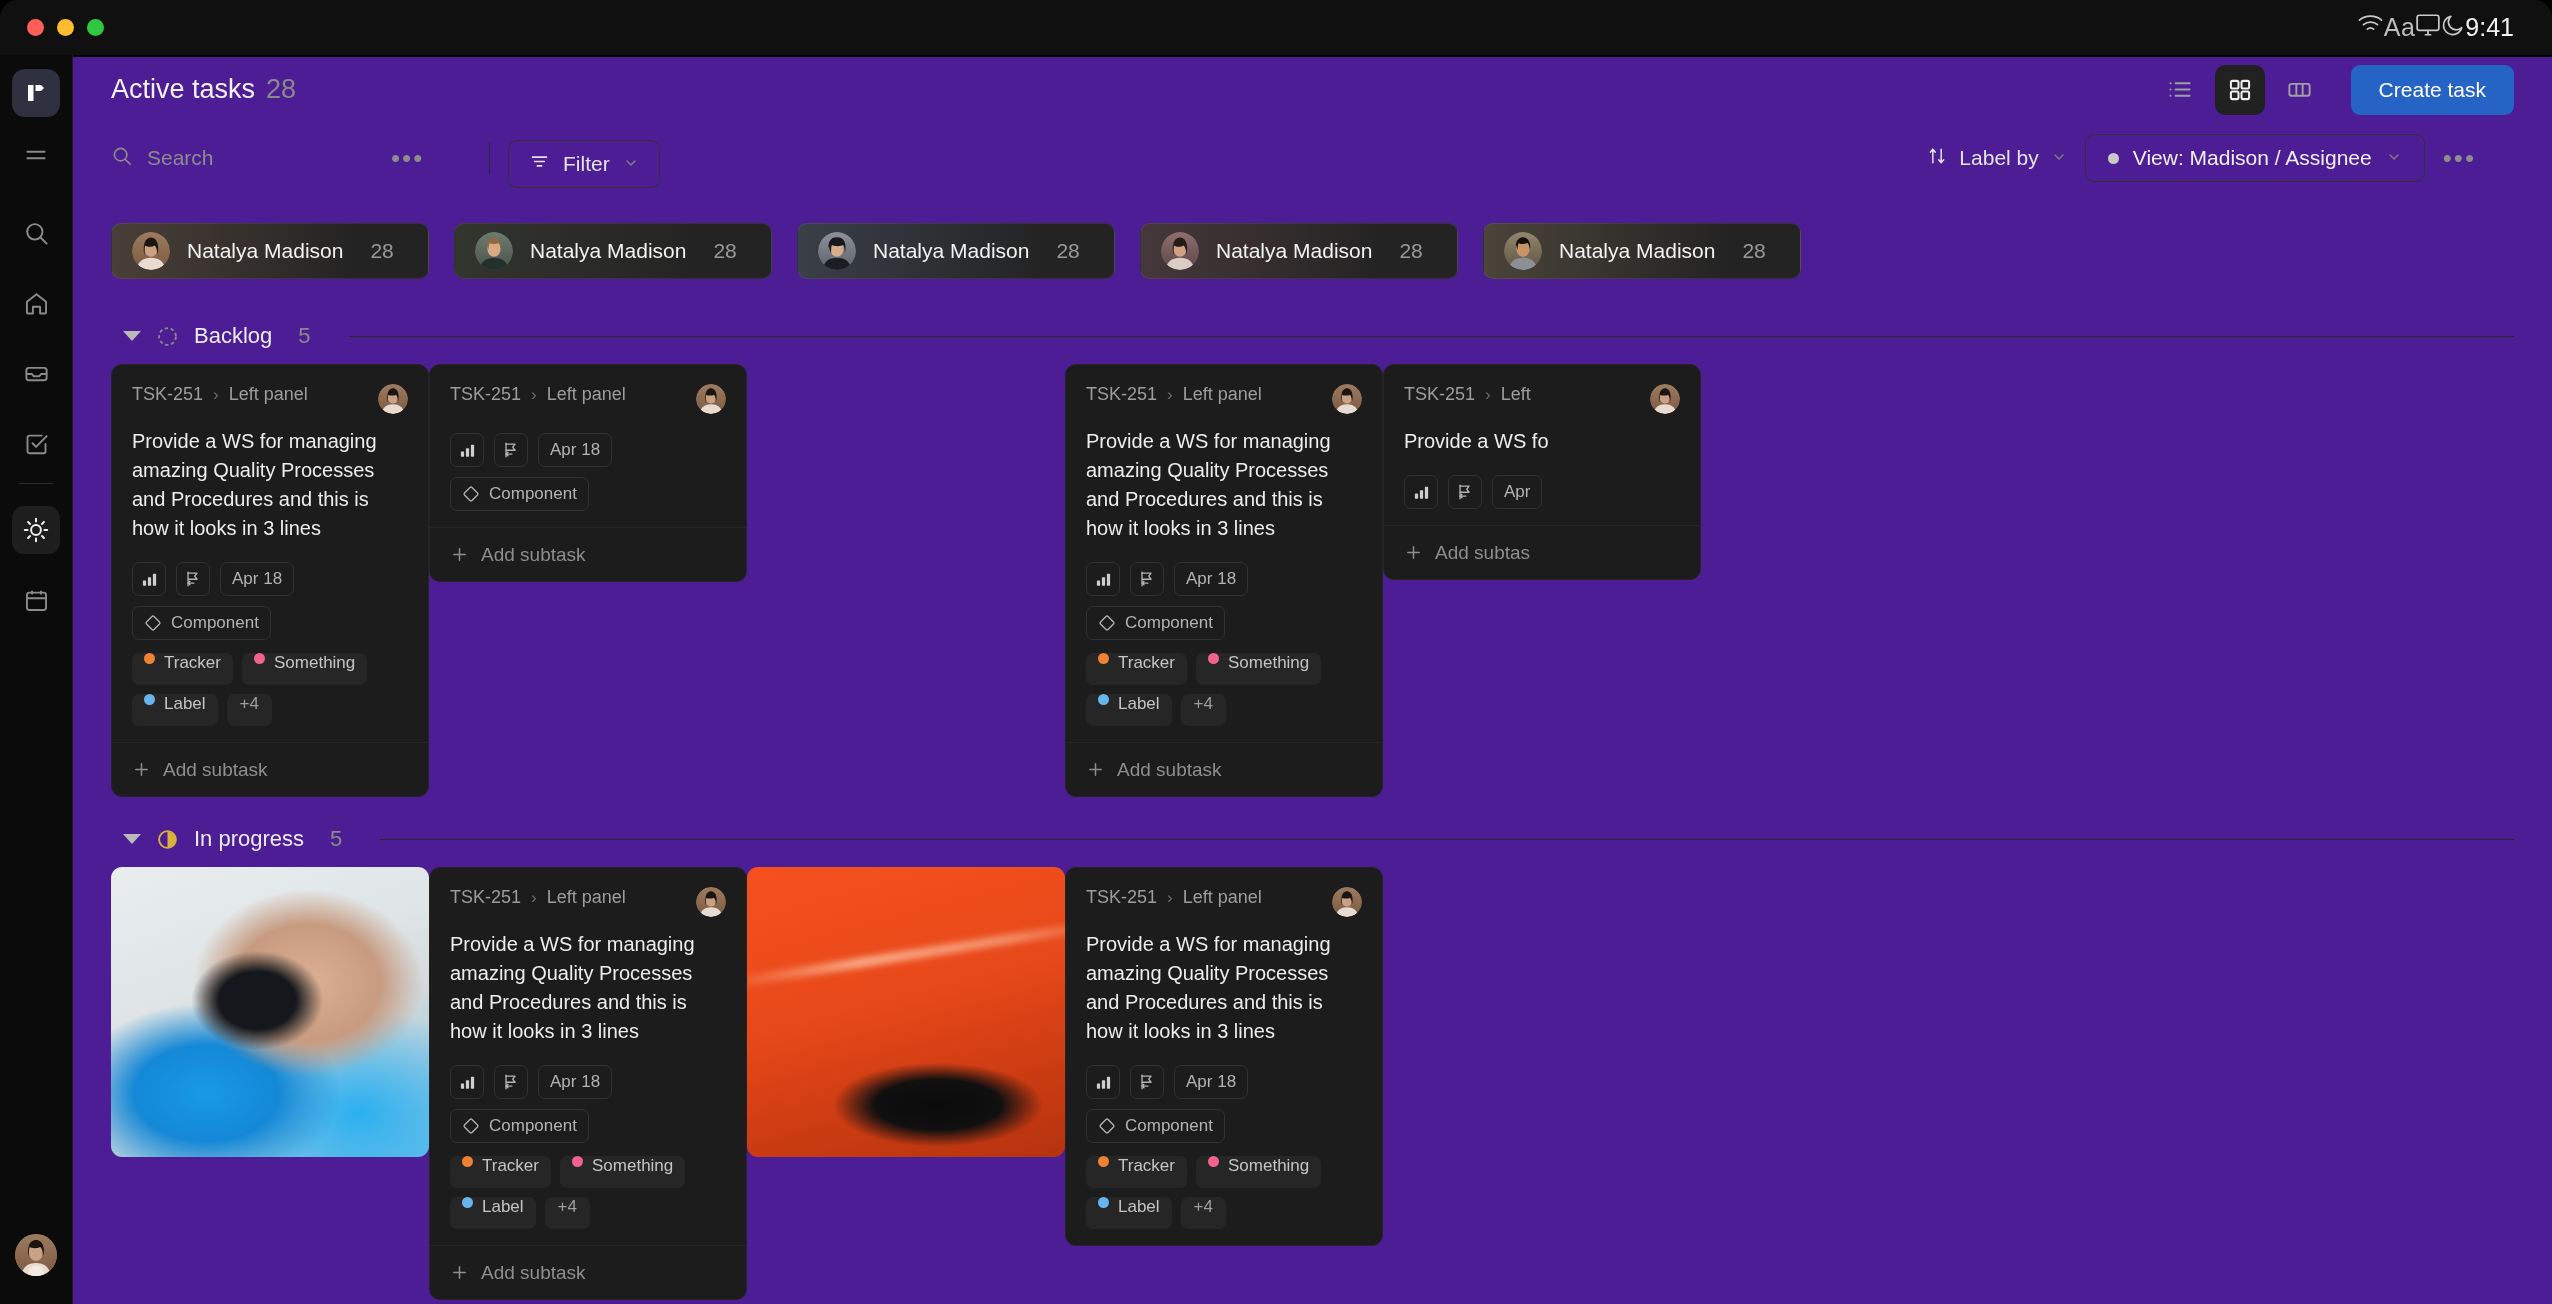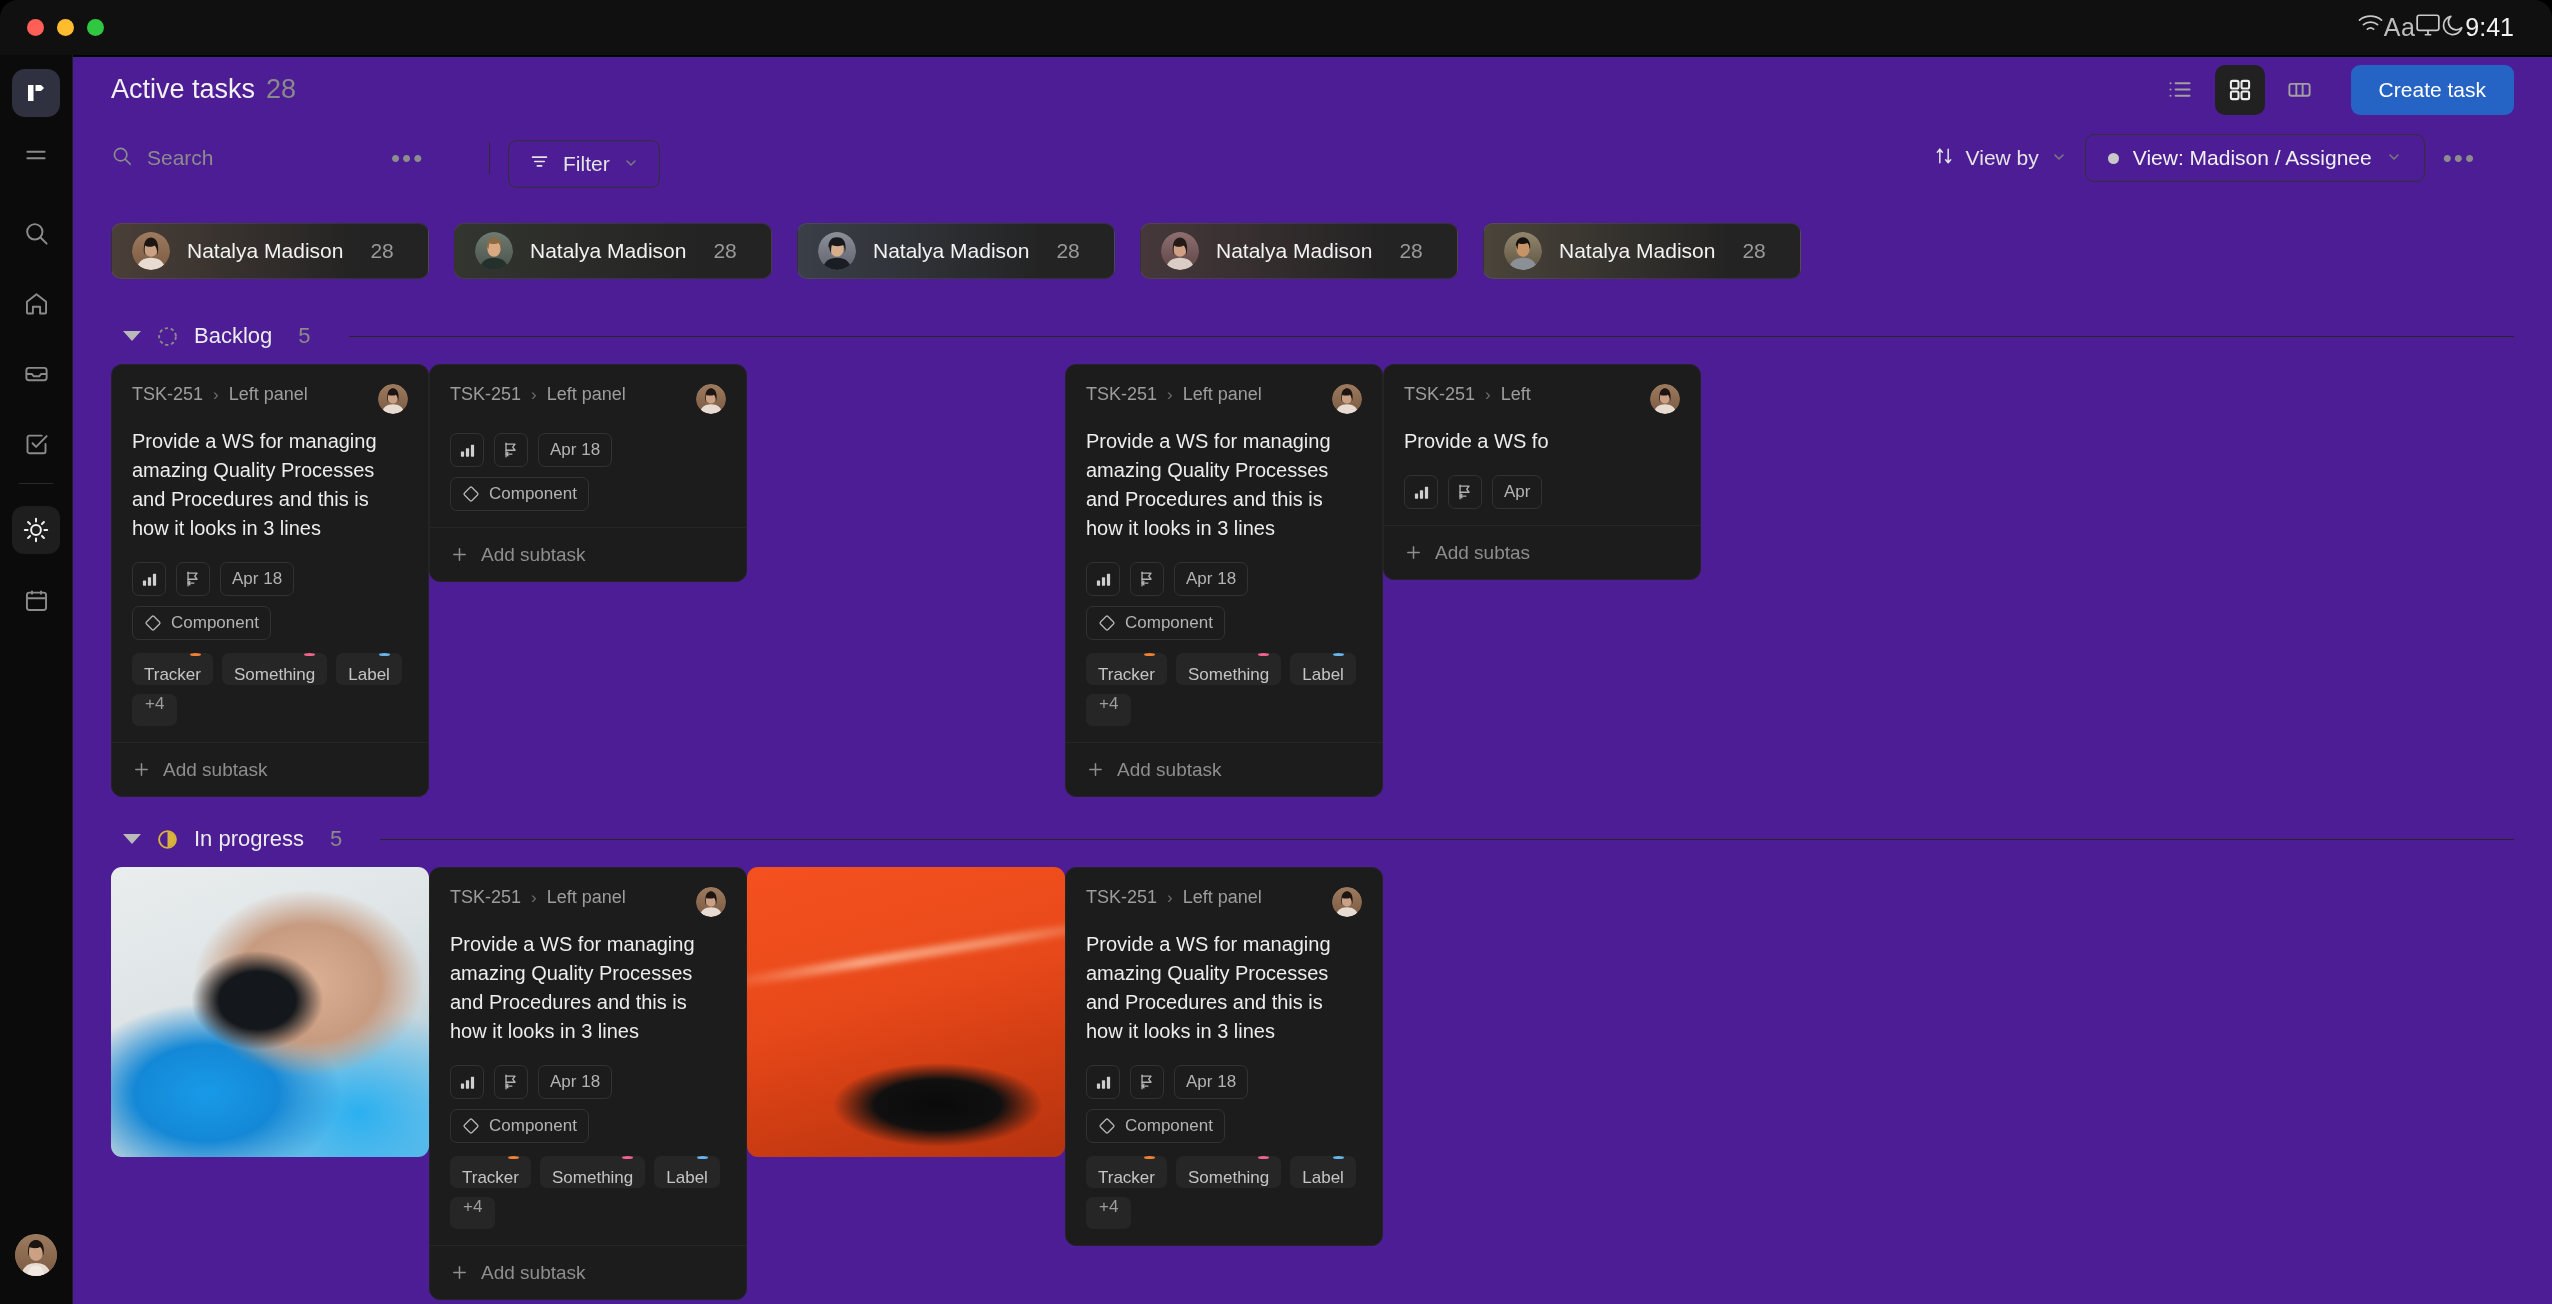--- a/index.html
+++ b/index.html
@@ -163,22 +163,22 @@
   .meta-row { display: flex; flex-wrap: wrap; gap: 10px; margin-top: 19px; }
   .meta {
     height: 34px; border: 1px solid #323232; border-radius: 7px;
     display: flex; align-items: center; gap: 9px; padding: 0 11px;
     font-size: 17px; color: #b3b3b3;
   }
   .meta.icon-only { width: 34px; padding: 0; justify-content: center; }
   .tag-row { display: flex; flex-wrap: wrap; gap: 9px; margin-top: 13px; }
   .tag {
     height: 32px; background: #262626; border-radius: 7px;
-    display: flex; align-items: flex-end; gap: 9px; padding: 0 12px;
-    font-size: 17px; color: #c4c4c4; flex-direction: column;
+    display: flex; align-items: flex-start; gap: 9px; padding: 0 12px;
+    font-size: 17px; color: #c4c4c4;
   }
   .tag-dot { width: 11px; height: 11px; border-radius: 50%; }
   .tag.more { color: #9d9d9d; padding: 0 13px; }
   .card-foot {
     border-top: 1px solid #262626; height: 54px;
     display: flex; align-items: center; gap: 12px; padding: 0 20px;
     color: #8e8e8e; font-size: 19px; cursor: pointer;
   }
 
   
@@ -374,21 +374,21 @@
       </span>
     </button>
 
     <div class="toolbar-right">
       <button class="ghost-btn">
         <span>
           <svg width="20" height="20" viewBox="0 0 24 24" fill="none" stroke="#e4e4e4" stroke-width="1.8" stroke-linecap="round" stroke-linejoin="round">
             <path d="M7 20V4M7 4 4 7.5M7 4l3 3.5M17 4v16M17 20l3-3.5M17 20l-3-3.5"></path>
           </svg>
         </span>
-        <span>View by</span>
+        <span>Label by</span>
         <span class="chev">
           <svg width="16" height="16" viewBox="0 0 24 24" fill="none" stroke="#7d7d7d" stroke-width="2.2" stroke-linecap="round" stroke-linejoin="round">
               <path d="m6 9 6 6 6-6"></path>
             </svg>
         </span>
       </button>
 
       <div class="view-pill">
         <span class="view-dot"></span>
         <span>View: Madison / Assignee</span>

